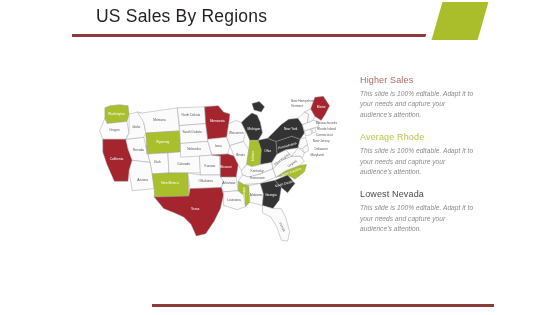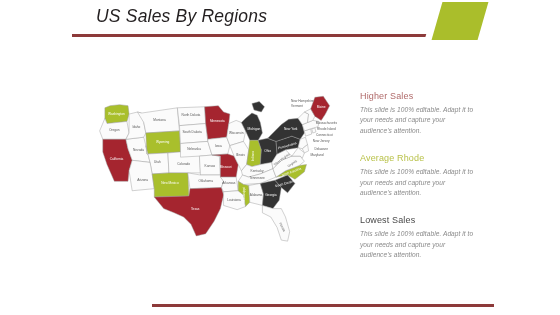--- a/index.html
+++ b/index.html
@@ -20,21 +20,20 @@
   #slide-title {
     position: absolute;
     left: 96px;
     top: 5px;
     font-size: 17.5px;
     line-height: 23px;
     color: #231f20;
     letter-spacing: 0.2px;
     white-space: nowrap;
     font-weight: 400;
-    font-style: italic;
   }
   #title-rule {
     position: absolute;
     left: 72px;
     top: 34px;
     width: 375px;
     height: 2.5px;
     background: #8d3a3a;
   }
   #title-accent {
@@ -94,21 +93,21 @@
     position: absolute;
     left: 360px;
     top: 74px;
     width: 118px;
   }
   .content-block { margin-bottom: 11px; }
   .block-heading {
     font-size: 9px;
     line-height: 12px;
     font-weight: 400;
-    margin: 16px 0 3px 0;
+    margin: 0 0 3px 0;
     letter-spacing: 0.15px;
   }
   .block-body {
     font-size: 6.6px;
     line-height: 10.4px;
     font-style: italic;
     color: #8a8a8a;
     margin: 0;
     letter-spacing: 0.05px;
   }
@@ -237,19 +236,19 @@
     <div class="block-heading h-higher">Higher Sales</div>
     <div class="block-body">This slide is 100% editable. Adapt it to your needs and capture your audience's attention.</div>
   </div>
 
   <div class="content-block">
     <div class="block-heading h-average">Average Rhode</div>
     <div class="block-body">This slide is 100% editable. Adapt it to your needs and capture your audience's attention.</div>
   </div>
 
   <div class="content-block">
-    <div class="block-heading h-lowest">Lowest Sales</div>
+    <div class="block-heading h-lowest">Lowest Nevada</div>
     <div class="block-body">This slide is 100% editable. Adapt it to your needs and capture your audience's attention.</div>
   </div>
 
 </div>
 
 <div id="footer-rule"></div>
 
 </body></html>

